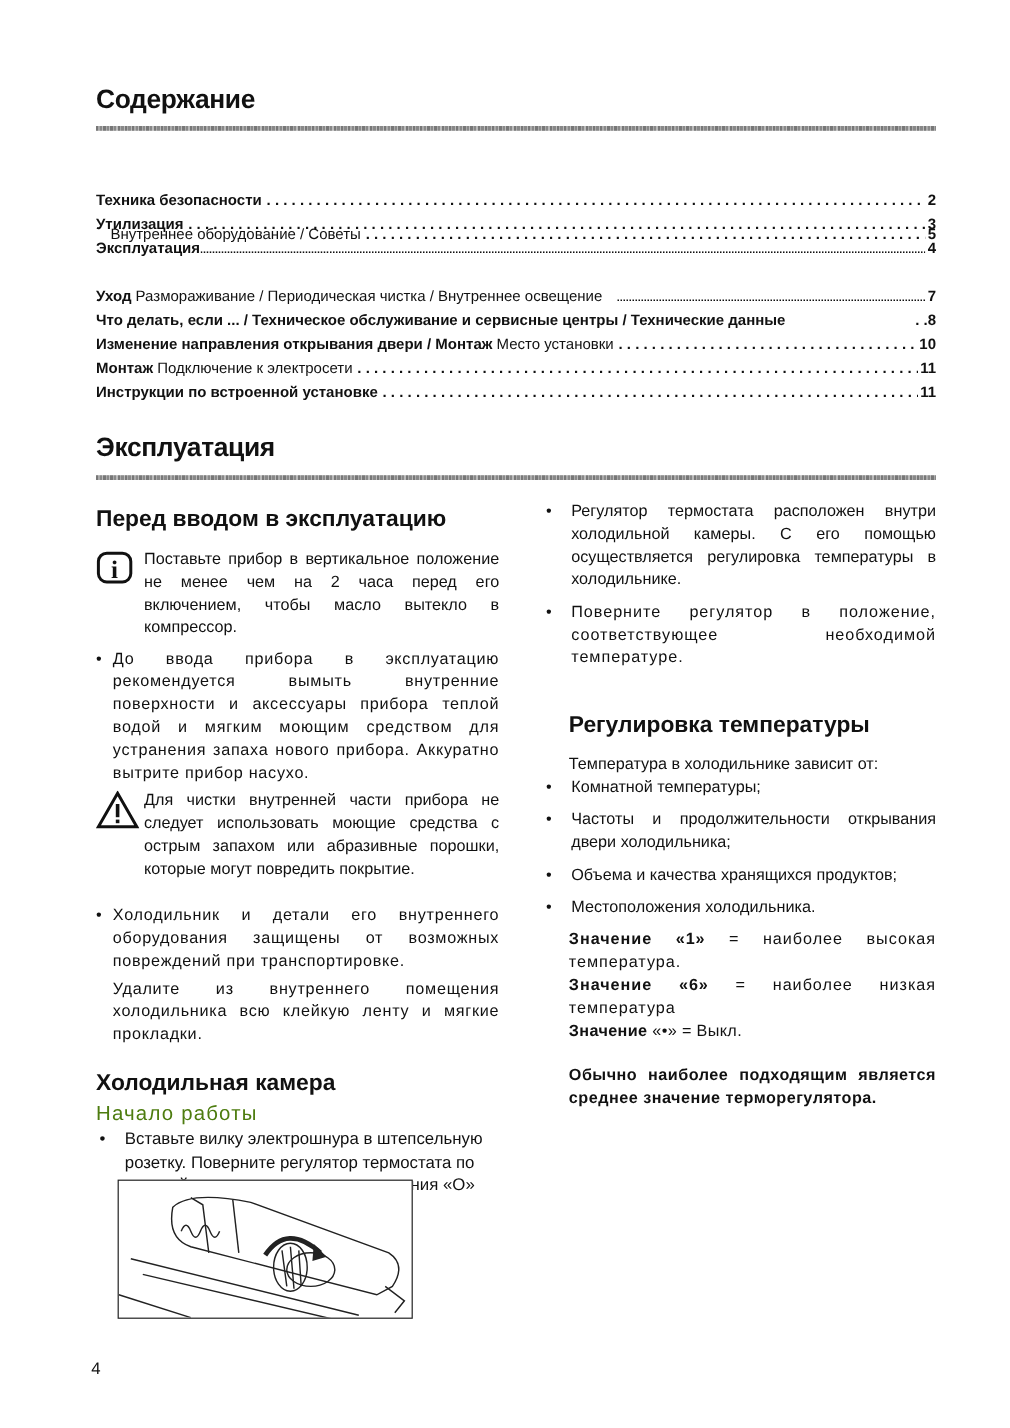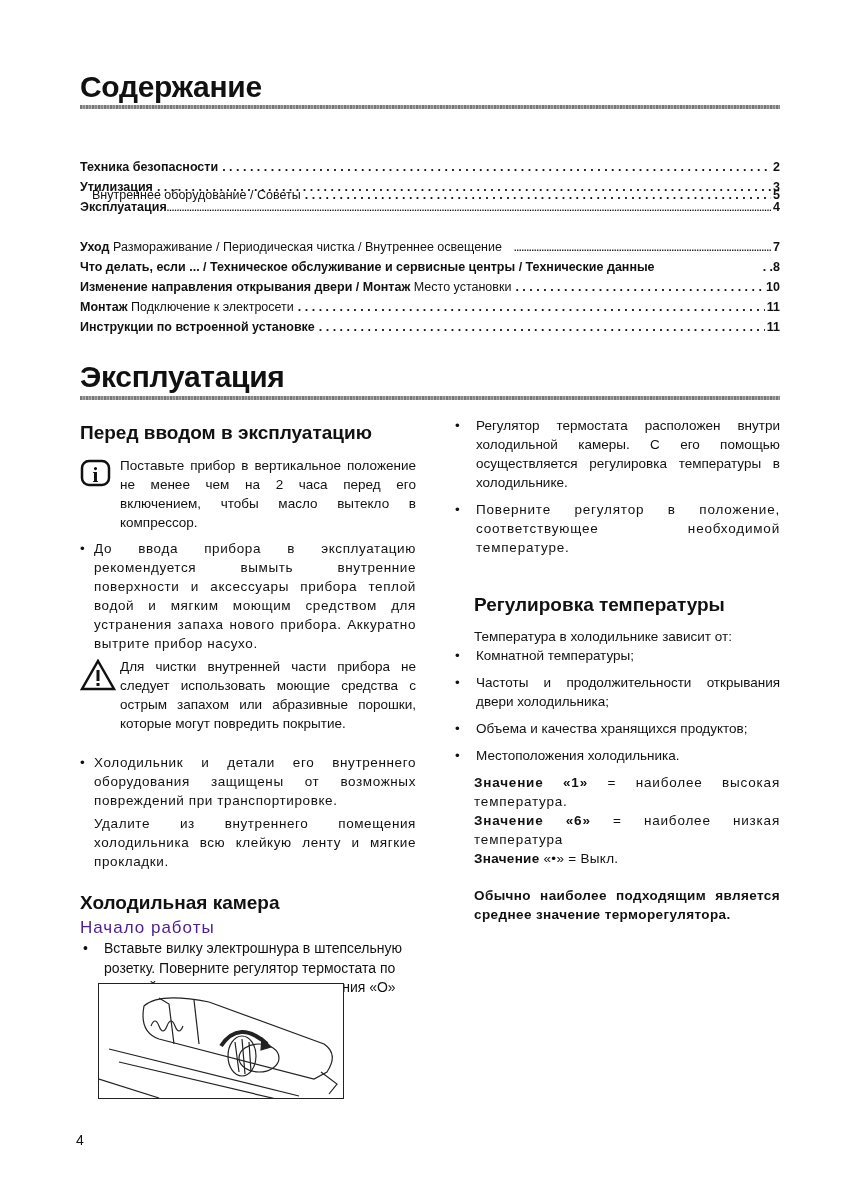--- a/index.html
+++ b/index.html
@@ -1,34 +1,34 @@
 <!DOCTYPE html>
 <html><head>
 <meta charset="utf-8">
 <style>
   html, body { margin:0; padding:0; background:#fff; }
   body { width:842px; height:1190px; position:relative; overflow:hidden;
          font-family:"Liberation Sans", sans-serif; color:#111; }
-  .h1 { position:absolute; left:80px; font-weight:bold; font-size:30px; letter-spacing:-0.3px;text-align:center; }
+  .h1 { position:absolute; left:80px; font-weight:bold; font-size:22px; letter-spacing:-0.3px;text-align:center; }
   .rule { position:absolute; left:80px; width:700px; height:4px;
           background: repeating-linear-gradient(90deg,#777 0 2px,#aaa 2px 3px,#888 3px 5px,#bbb 5px 6px); }
   .toc { position:absolute; left:80px; width:700px; top:128px; font-size:12.5px; }
   .toc-row { display:flex; align-items:baseline; height:20px; white-space:nowrap; }
   .toc-row .b { font-weight:bold;margin-top:32px; }
   .toc-row .n { font-weight:normal; }
   .toc-row .dots { flex:1; overflow:hidden; margin:0 2px 0 4px; letter-spacing:3px; font-weight:bold; }
   .toc-row .dots::before { content:". . . . . . . . . . . . . . . . . . . . . . . . . . . . . . . . . . . . . . . . . . . . . . . . . . . . . . . . . . . . . . . . . . . . . . . . . . . . . . . . . . . . . . . . . . ."; letter-spacing:0; }
   .toc-row .dots.small::before { content:"............................................................................................................................................................................................................................................................."; font-size:9px; }
   .toc-row .pg { font-weight:bold; }
   .toc-row.indent { padding-left:12px; }
   .col { position:absolute; font-size:13.5px; line-height:19px; }
   .col p { margin:0; }
   .just { text-align:justify; }
   .h2 { font-weight:bold; font-size:19px; margin:0; }
-  .h3 { font-size:17px; color:#4c1d95; letter-spacing:1px; margin:0; }
+  .h3 { font-size:17px; color:#4d7c0f; letter-spacing:1px; margin:0; }
   .bullet { position:relative; padding-left:14px; }
   .bullet::before { content:"•"; position:absolute; left:0; top:0; }
   .bullet2 { position:relative; padding-left:24px; }
   .bullet2::before { content:"•"; position:absolute; left:3px; top:0; }
   .note { position:relative; padding-left:40px; }
   .note .ic { position:absolute; left:0; top:2px; }
   .illus { position:absolute; left:98px; top:983px; width:244px; height:114px; border:1.5px solid #222; background:#fff; }
   .pagenum { position:absolute; left:76px; top:1132px; font-size:14px; }
 </style>
 </head>

